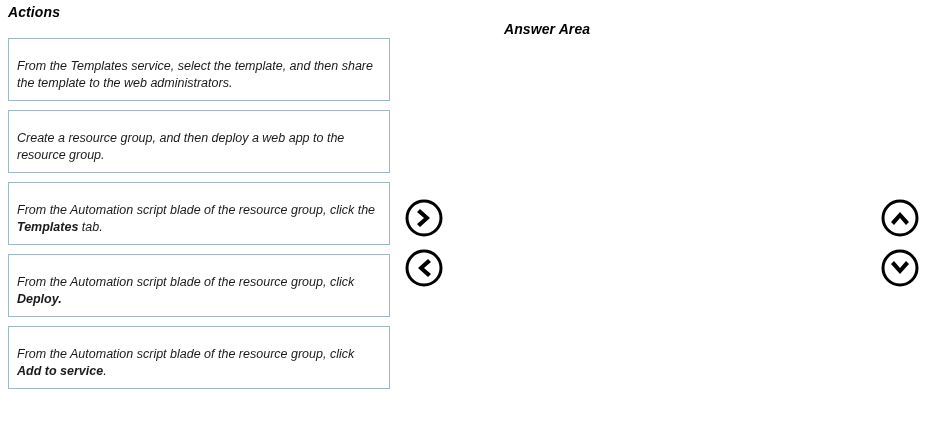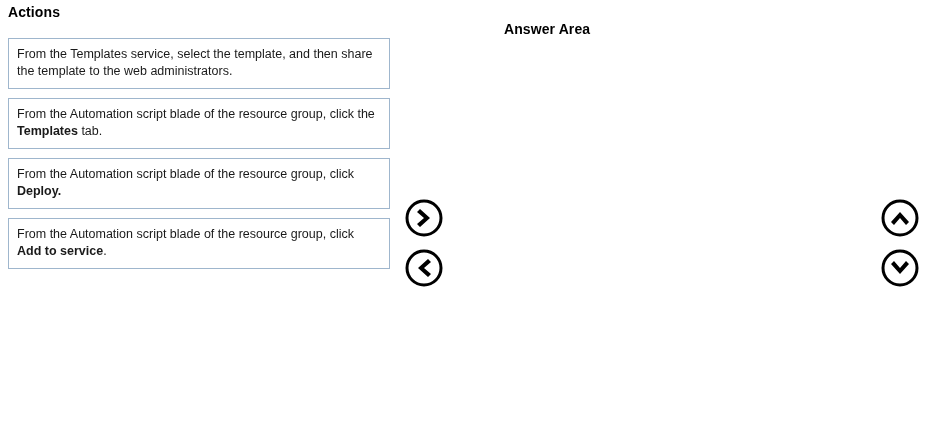--- a/index.html
+++ b/index.html
@@ -12,20 +12,21 @@
     height: 441px;
     font-family: "Liberation Sans", sans-serif;
     color: #000000;
     position: relative;
     overflow: hidden;
   }
   .page {
     position: relative;
     width: 935px;
     height: 368px;
+    font-style: italic;
   }
   .col-title {
     position: absolute;
     font-size: 14px;
     font-weight: bold;
     color: #000000;
     letter-spacing: 0.1px;
   }
   #actions-title { left: 8px; top: 4px; }
   #answer-title { left: 504px; top: 21px; }
@@ -34,21 +35,21 @@
     position: absolute;
     left: 8px;
     top: 38px;
     width: 382px;
   }
   .action-card {
     box-sizing: border-box;
     width: 382px;
     border: 1px solid #9fb6cd;
     background: #ffffff;
-    padding: 7px 8px 8px 8px;
+    padding: 19px 8px 8px 8px;
     margin-bottom: 9px;
     font-size: 12.5px;
     line-height: 17px;
     color: #1a1a1a;
     min-height: 50px;
   }
   .action-card b {
     font-weight: bold;
   }
   .answer-area {
@@ -82,20 +83,23 @@
 <div class="page">
 
   <div class="col-title" id="actions-title">Actions</div>
   <div class="col-title" id="answer-title">Answer Area</div>
 
   <div class="actions-list">
     <div class="action-card">
       <span>From the Templates service, select the template, and then share the template to the web administrators.</span><b></b><span></span>
     </div>
     <div class="action-card">
+      <span>Create a resource group, and then deploy a web app to the resource group.</span><b></b><span></span>
+    </div>
+    <div class="action-card">
       <span>From the Automation script blade of the resource group, click the </span><b>Templates</b><span> tab.</span>
     </div>
     <div class="action-card">
       <span>From the Automation script blade of the resource group, click </span><b>Deploy.</b><span></span>
     </div>
     <div class="action-card">
       <span>From the Automation script blade of the resource group, click </span><b>Add to service</b><span>.</span>
     </div>
   </div>
 

